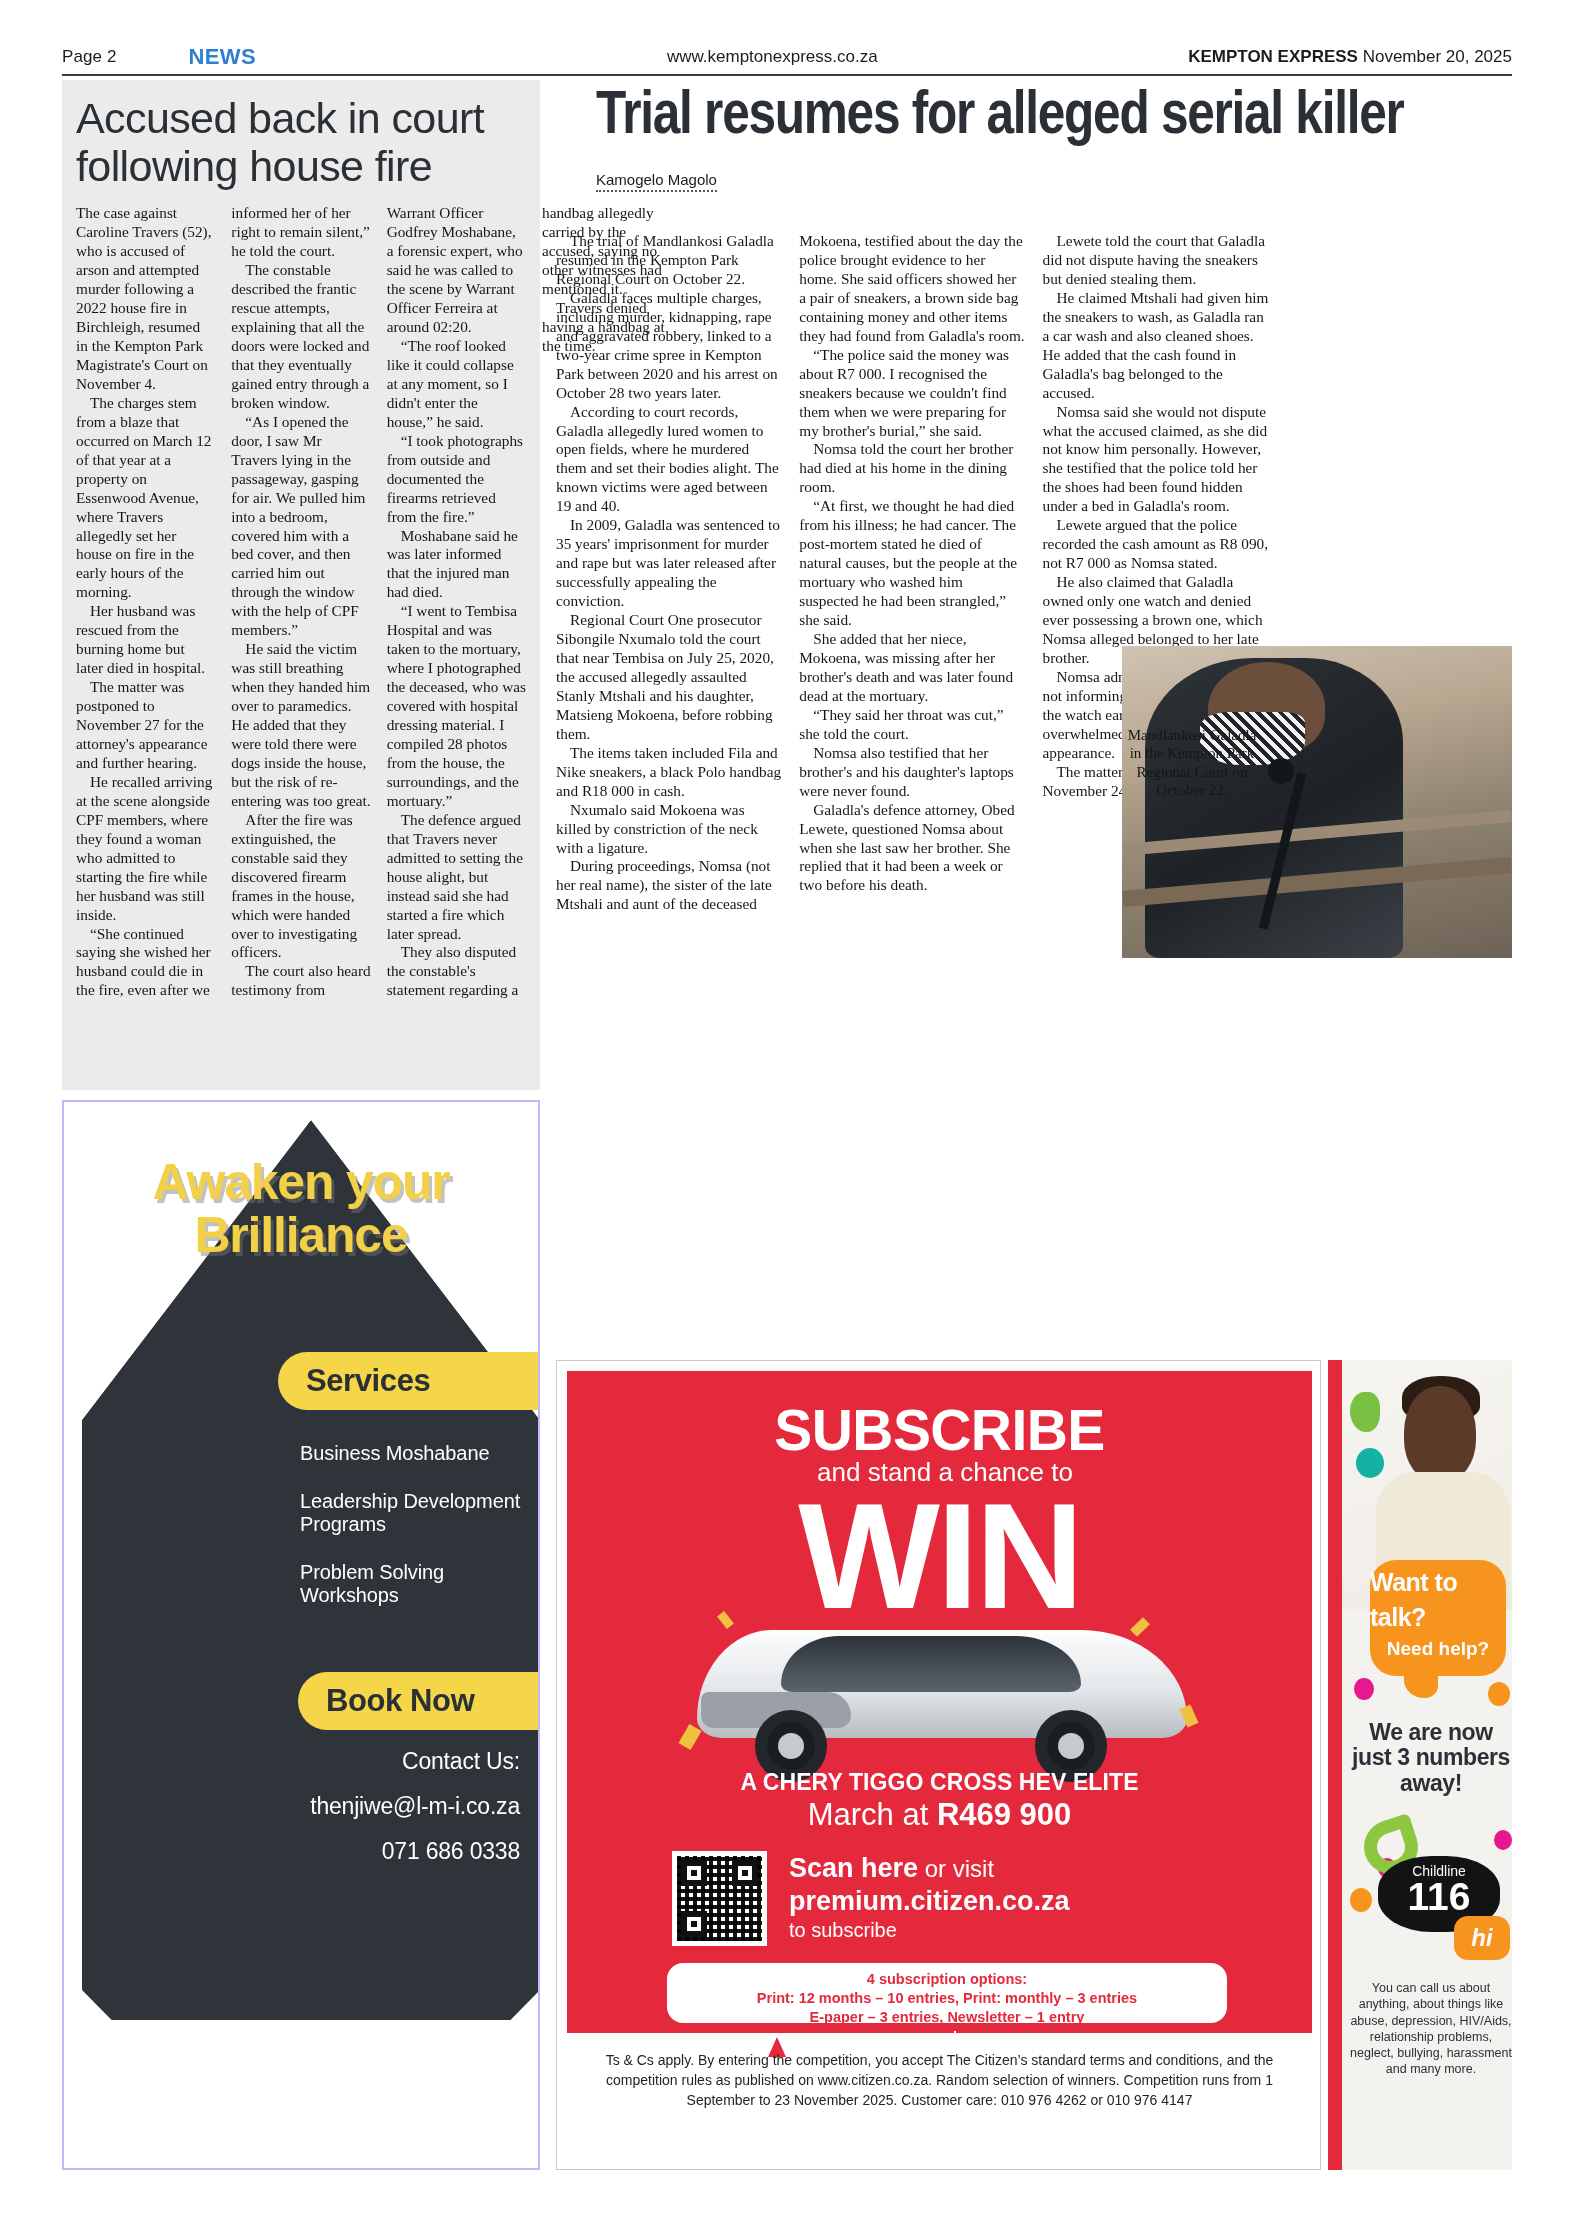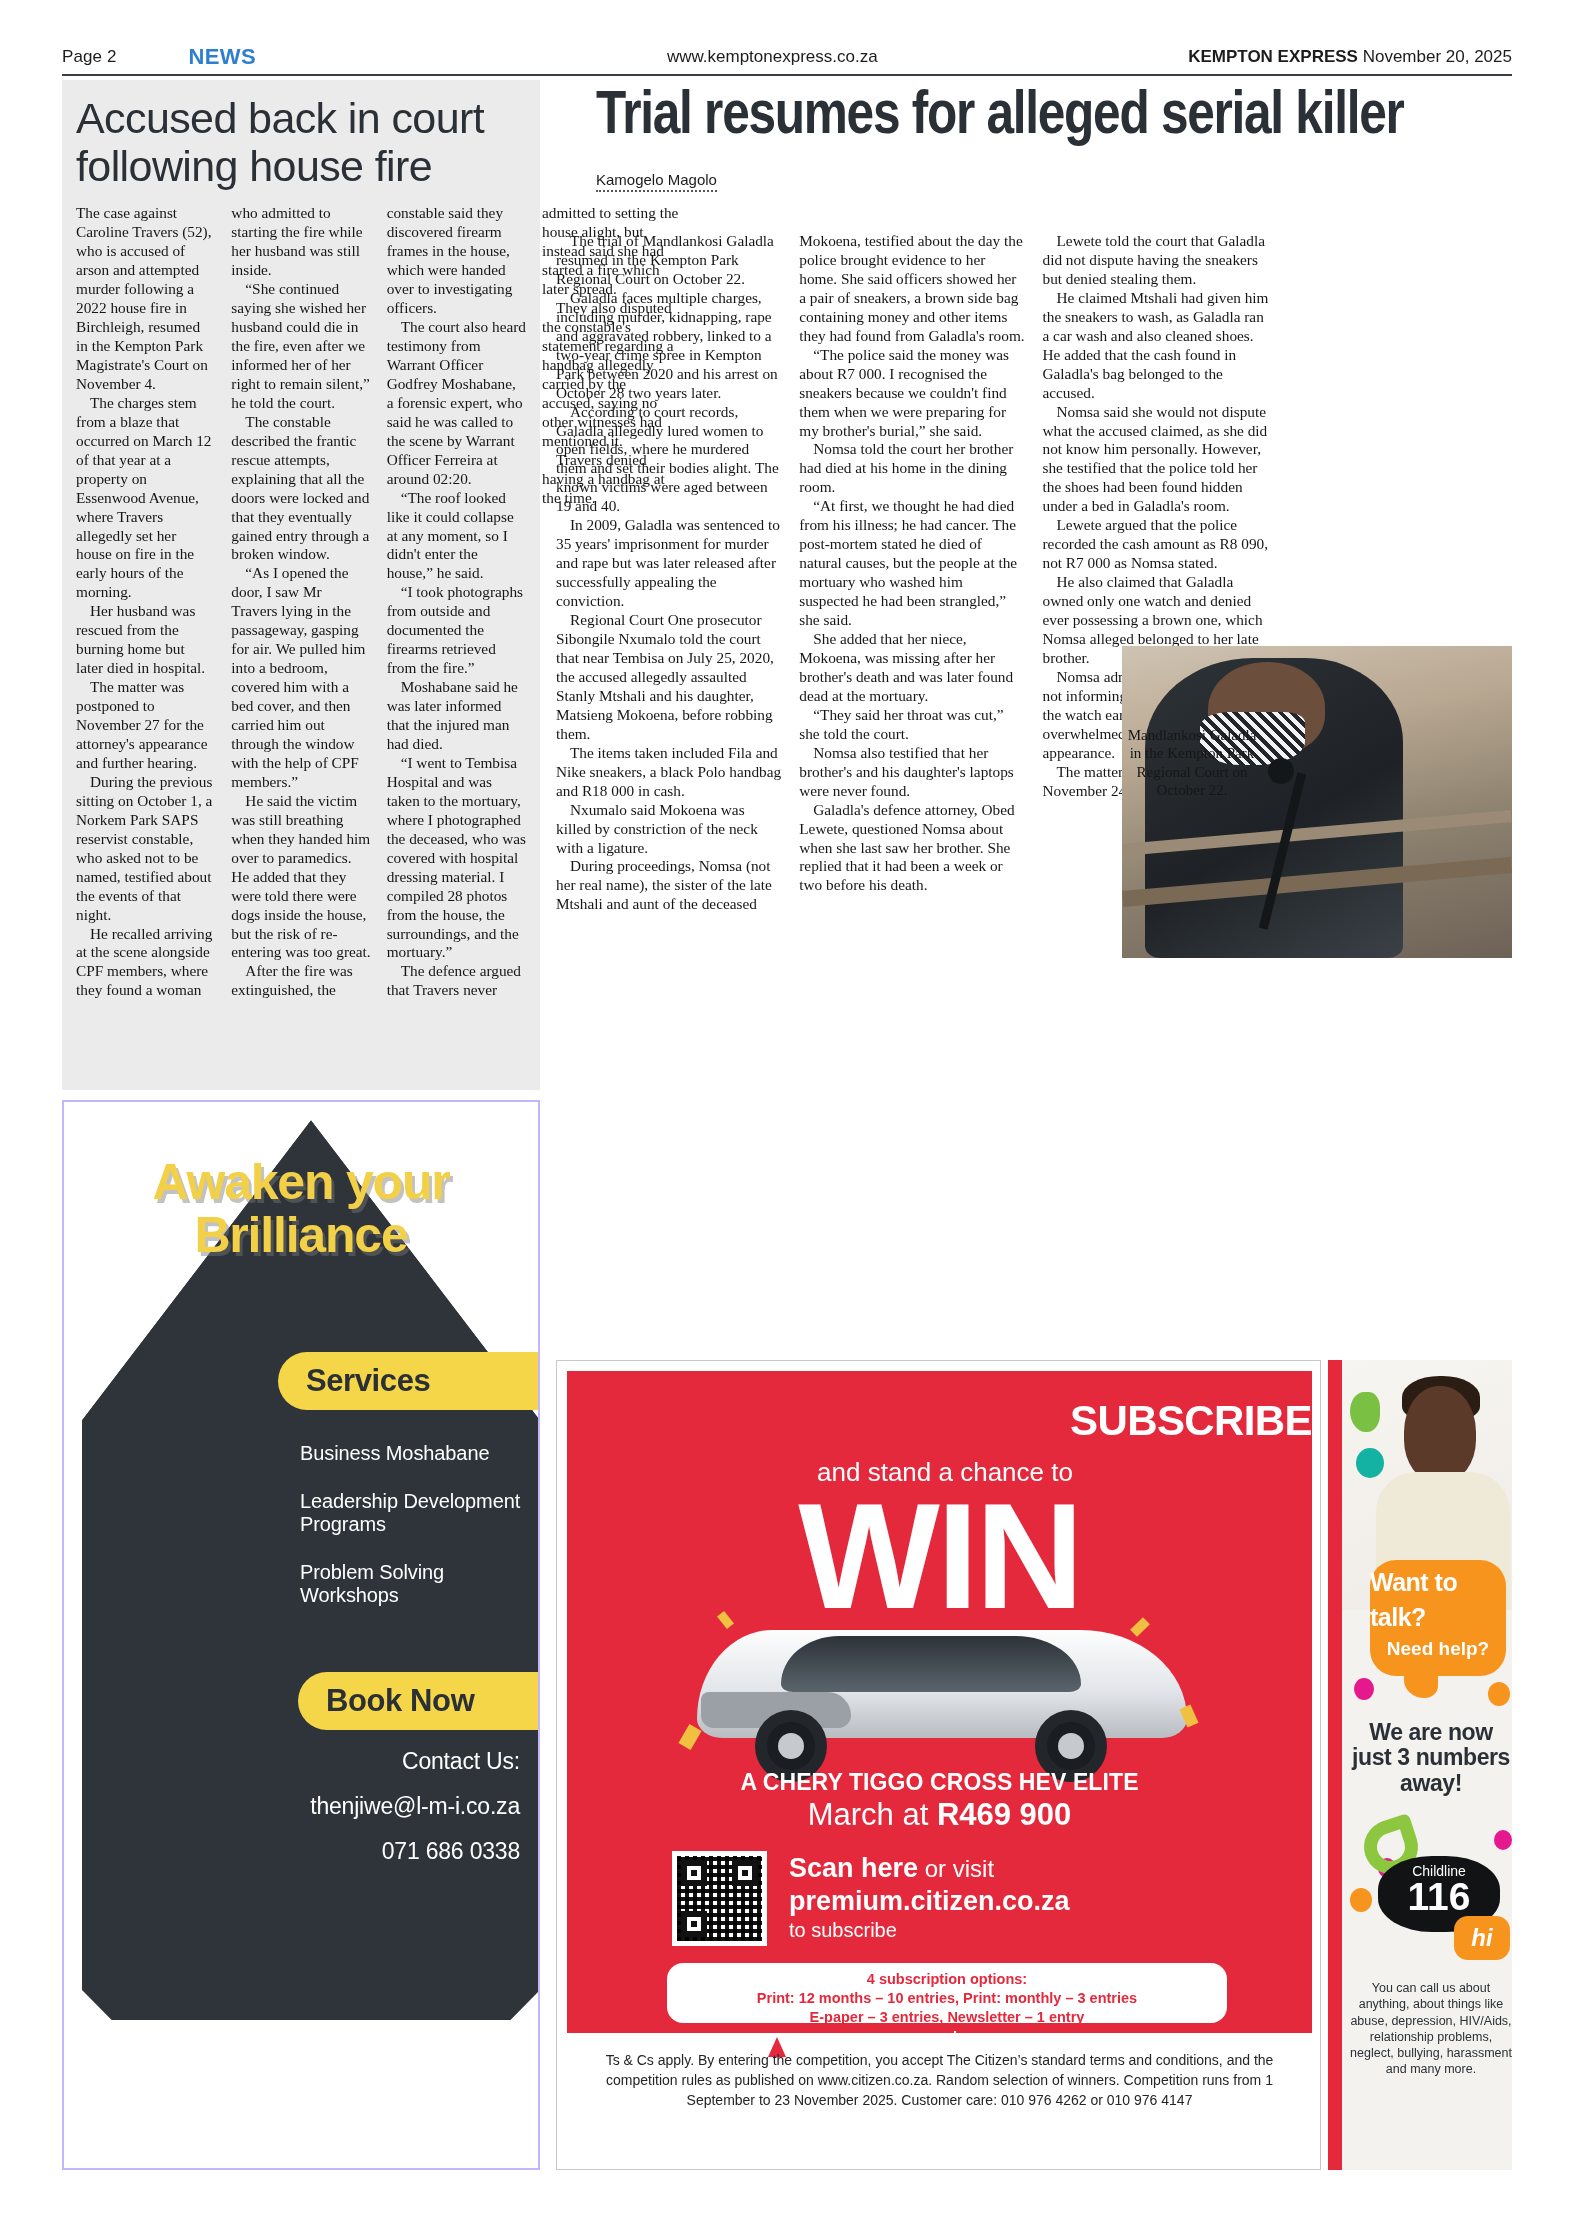--- a/index.html
+++ b/index.html
@@ -116,21 +116,21 @@
   .nbds-logo .l-dark { color: #2e3439; }
   .nbds-logo .l-gold { color: #f0cf4a; }
   .nbds-logo .sub { font-size: 11.5px; color: #2e3439; letter-spacing: 1.4px; margin-top: 4px; }
 
   
   .ad-sub {
     position: absolute; left: 556px; top: 1360px; width: 765px; height: 810px;
     background: #ffffff; border: 1px solid #c9c9c9; overflow: hidden;
   }
   .sub-red { position: absolute; left: 10px; top: 10px; width: 745px; height: 662px; background: #e5293c; }
-  .sub-h1 { position: absolute; top: 26px; width: 100%; text-align: right; color: #fff; font-size: 42px; font-weight: bold; letter-spacing: -.6px; }
+  .sub-h1 { position: absolute; top: 26px; width: 100%; text-align: center; color: #fff; font-size: 57px; font-weight: bold; letter-spacing: -.6px; }
   .sub-h2 { position: absolute; top: 86px; width: 100%; text-align: center; color: #fff; font-size: 26px; padding-left: 11px; }
   .sub-win { position: absolute; top: 110px; width: 100%; text-align: center; color: #fff; font-size: 150px; font-weight: bold; letter-spacing: -3px; line-height: 1; }
   .sub-car {
     position: absolute; left: 96px; top: 235px; width: 560px; height: 180px;
   }
   .car-body { position: absolute; left: 34px; top: 24px; width: 490px; height: 108px; background: linear-gradient(180deg,#fdfdfd 0%,#e3e6ea 55%,#b9bdc2 100%); border-radius: 78px 110px 26px 26px / 92px 92px 20px 20px; }
   .car-glass { position: absolute; left: 118px; top: 30px; width: 300px; height: 56px; background: linear-gradient(180deg,#2d3339 0%,#5a646d 100%); border-radius: 58px 66px 12px 12px / 48px 48px 8px 8px; }
   .car-grille { position: absolute; left: 38px; top: 86px; width: 150px; height: 36px; background: #9aa0a6; border-radius: 10px 30px 16px 16px; }
   .wheel { position: absolute; top: 104px; width: 72px; height: 72px; background: #1a1d21; border-radius: 50%; border: 12px solid #23272c; }
   .wheel.w1 { left: 92px; }
@@ -225,21 +225,20 @@
 </div>
 <div class="rule-top"></div>
 
 <div class="art1">
   <h1>Accused back in court following house fire</h1>
   <div class="cols3" id="a1cols">
       <p class="first">The case against Caroline Travers (52), who is accused of arson and attempted murder following a 2022 house fire in Birchleigh, resumed in the Kempton Park Magistrate's Court on November 4.</p>
       <p>The charges stem from a blaze that occurred on March 12 of that year at a property on Essenwood Avenue, where Travers allegedly set her house on fire in the early hours of the morning.</p>
       <p>Her husband was rescued from the burning home but later died in hospital.</p>
       <p>The matter was postponed to November 27 for the attorney's appearance and further hearing.</p>
-      <p>During the previous sitting on October 1, a Norkem Park SAPS reservist constable, who asked not to be named, testified about the events of that night.</p>
       <p>He recalled arriving at the scene alongside CPF members, where they found a woman who admitted to starting the fire while her husband was still inside.</p>
       <p>“She continued saying she wished her husband could die in the fire, even after we informed her of her right to remain silent,” he told the court.</p>
       <p>The constable described the frantic rescue attempts, explaining that all the doors were locked and that they eventually gained entry through a broken window.</p>
       <p>“As I opened the door, I saw Mr Travers lying in the passageway, gasping for air. We pulled him into a bedroom, covered him with a bed cover, and then carried him out through the window with the help of CPF members.”</p>
       <p>He said the victim was still breathing when they handed him over to paramedics. He added that they were told there were dogs inside the house, but the risk of re-entering was too great.</p>
       <p>After the fire was extinguished, the constable said they discovered firearm frames in the house, which were handed over to investigating officers.</p>
       <p>The court also heard testimony from Warrant Officer Godfrey Moshabane, a forensic expert, who said he was called to the scene by Warrant Officer Ferreira at around 02:20.</p>
       <p>“The roof looked like it could collapse at any moment, so I didn't enter the house,” he said.</p>
       <p>“I took photographs from outside and documented the firearms retrieved from the fire.”</p>
       <p>Moshabane said he was later informed that the injured man had died.</p>

